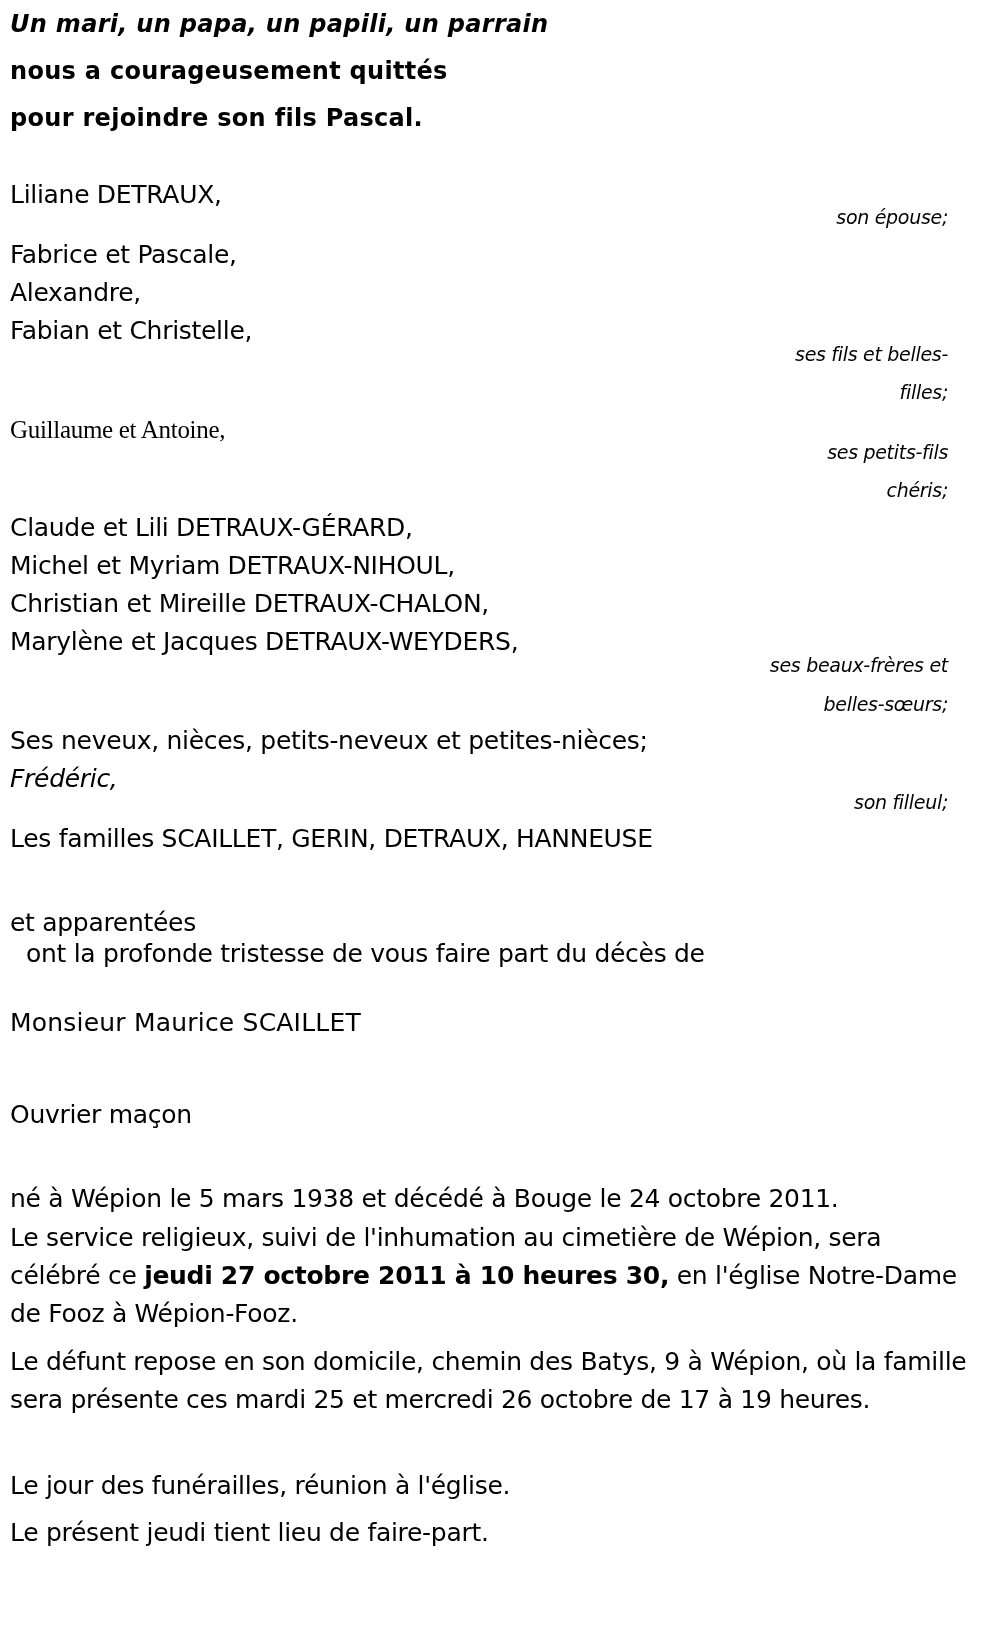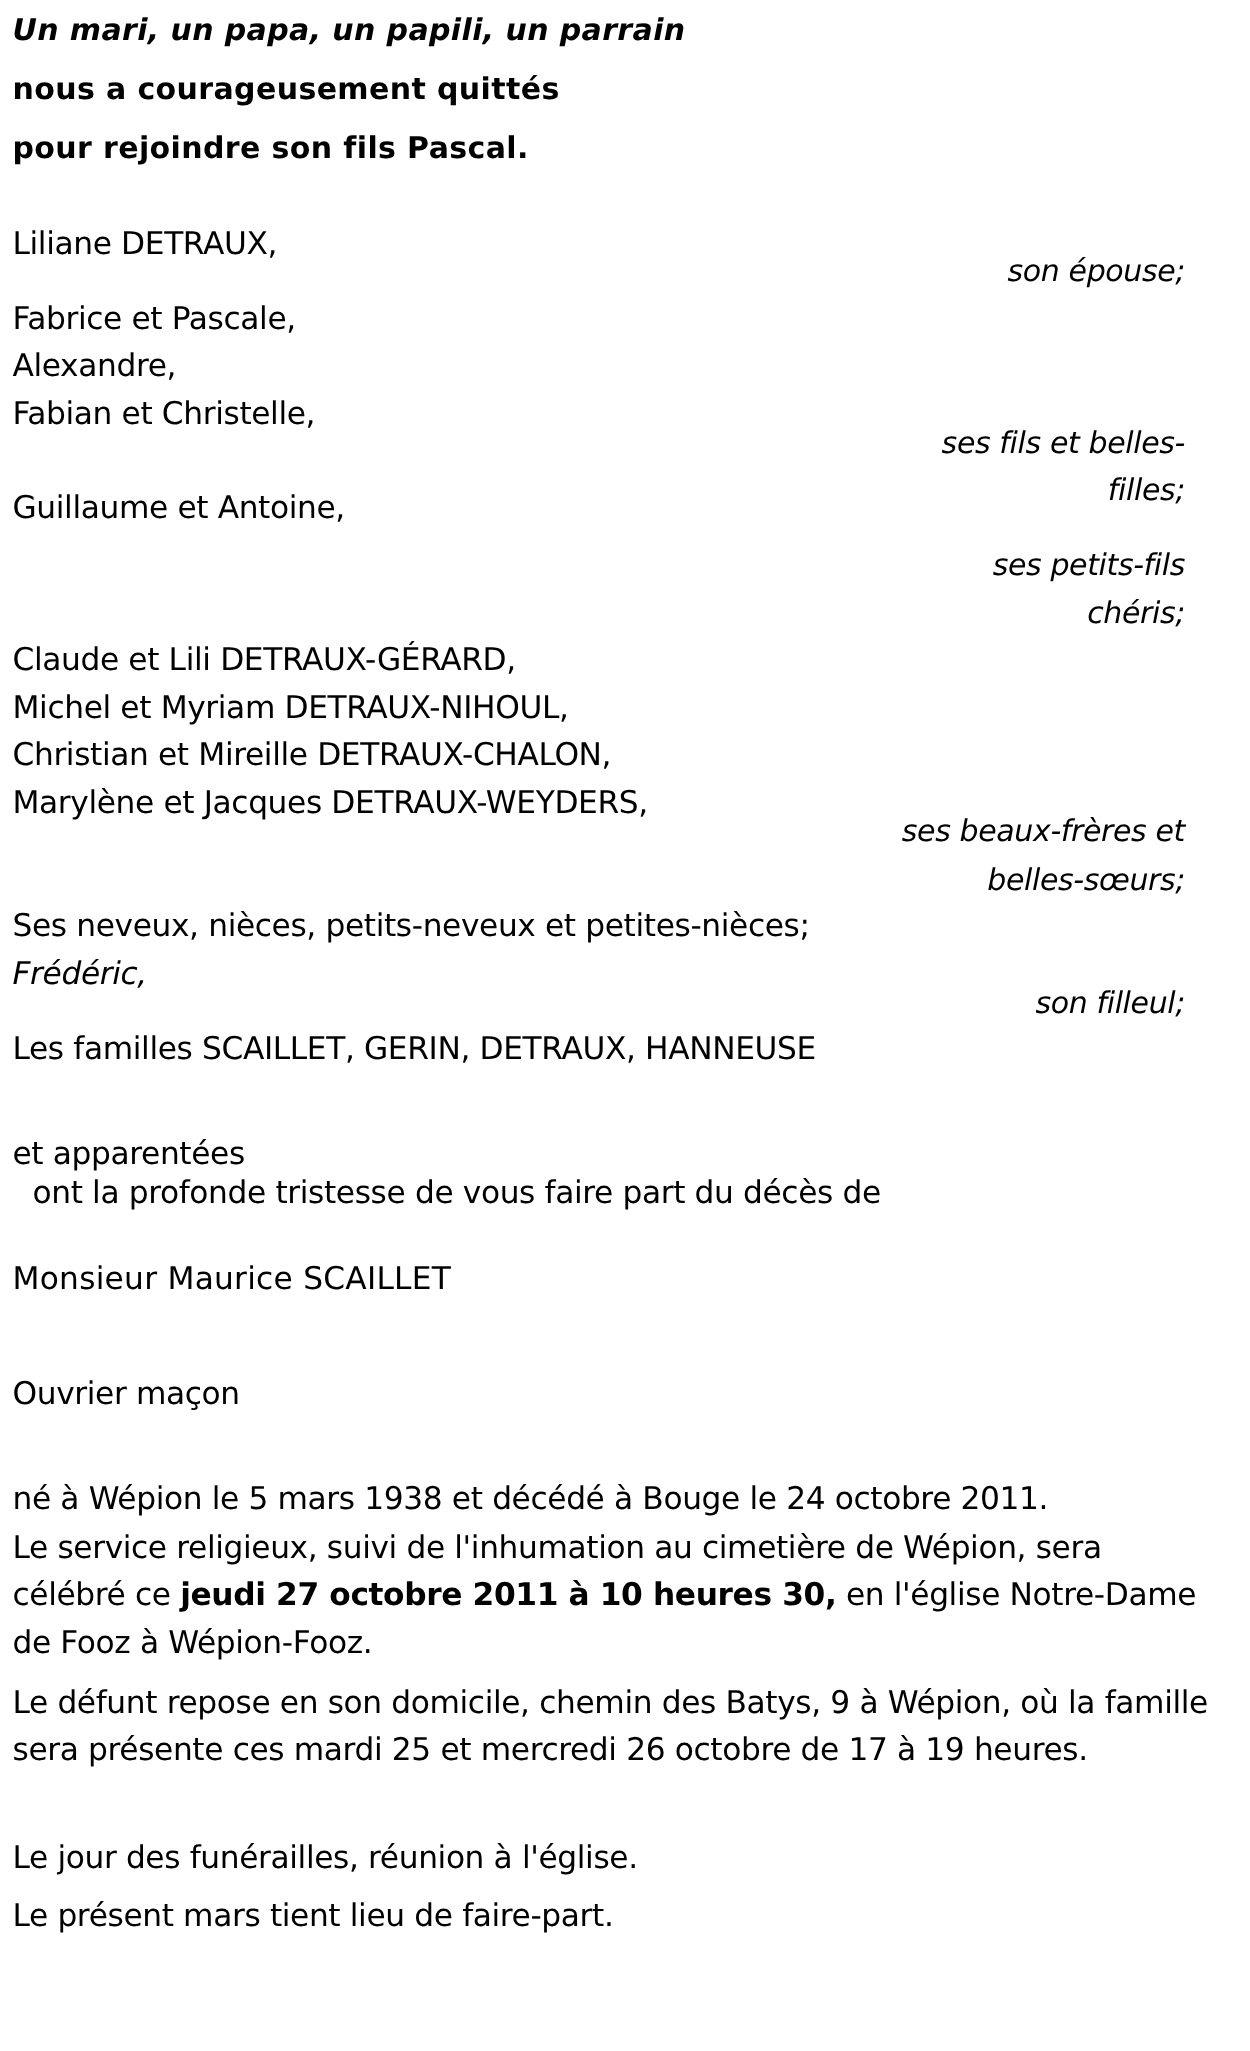--- a/index.html
+++ b/index.html
@@ -4,42 +4,42 @@
   <style>
     html, body { margin: 0; padding: 0; background: #ffffff; }
     body {
       width: 1000px; height: 1641px; position: relative; overflow: hidden;
       font-family: "DejaVu Sans", "Liberation Sans", sans-serif;
       color: #000000;
     }
     .abs { position: absolute; white-space: nowrap; }
     .intro { left: 10px; font-size: 24px; font-weight: bold; line-height: 48px; letter-spacing: 0.3px; }
     .name { left: 10px; font-size: 25px; line-height: 38px; letter-spacing: -0.3px; }
-    .rel  { right: 52px; font-size: 24px; font-style: italic; line-height: 38px; text-align: right; letter-spacing: -0.3px; }
+    .rel  { right: 52px; font-size: 19px; font-style: italic; line-height: 38px; text-align: right; letter-spacing: -0.3px; }
     .title { left: 10px; font-size: 25px; font-weight: normal; letter-spacing: 0.2px; }
     .para { left: 10px; width: 960px; font-size: 25px; line-height: 38px; white-space: normal; letter-spacing: -0.3px; }
     b { font-weight: bold; }
   </style>
 </head>
 <body>
 
 <div class="abs intro" style="top:0px;font-style:italic;">Un mari, un papa, un papili, un parrain</div>
 <div class="abs intro" style="top:47px;">nous a courageusement quittés</div>
 <div class="abs intro" style="top:94px;">pour rejoindre son fils Pascal.</div>
 
 <div class="abs name" style="top:176px;">Liliane DETRAUX,</div>
 <div class="abs rel" style="top:198px;">son épouse;</div>
 
 <div class="abs name" style="top:236px;">Fabrice et Pascale,</div>
 <div class="abs name" style="top:274px;">Alexandre,</div>
 <div class="abs name" style="top:312px;">Fabian et Christelle,</div>
 <div class="abs rel" style="top:335px;">ses fils et belles-</div>
 <div class="abs rel" style="top:373px;text-align:center;">filles;</div>
 
-<div class="abs name" style="top:387px;">Guillaume et Antoine,</div>
+<div class="abs name" style="top:411px;font-family:Liberation Serif, serif;">Guillaume et Antoine,</div>
 <div class="abs rel" style="top:433px;">ses petits-fils</div>
 <div class="abs rel" style="top:471px;">chéris;</div>
 
 <div class="abs name" style="top:509px;">Claude et Lili DETRAUX-GÉRARD,</div>
 <div class="abs name" style="top:547px;">Michel et Myriam DETRAUX-NIHOUL,</div>
 <div class="abs name" style="top:585px;">Christian et Mireille DETRAUX-CHALON,</div>
 <div class="abs name" style="top:623px;">Marylène et Jacques DETRAUX-WEYDERS,</div>
 <div class="abs rel" style="top:646px;">ses beaux-frères et</div>
 <div class="abs rel" style="top:685px;">belles-sœurs;</div>
 
@@ -53,13 +53,13 @@
 <div class="abs name" style="top:935px;margin-left:16px;">ont la profonde tristesse de vous faire part du décès de</div>
 
 <div class="abs title" style="top:1008px;">Monsieur Maurice SCAILLET</div>
 
 <div class="abs name" style="top:1096px;">Ouvrier maçon</div>
 
 <div class="abs para" style="top:1180px;">né à Wépion le 5 mars 1938 et décédé à Bouge le 24 octobre 2011.</div>
 <div class="abs para" style="top:1219px;"><span>Le service religieux, suivi de l'inhumation au cimetière de Wépion, sera célébré ce </span><b>jeudi 27 octobre 2011 à 10 heures 30,</b><span> en l'église Notre-Dame de Fooz à Wépion-Fooz.</span></div>
 <div class="abs para" style="top:1343px;">Le défunt repose en son domicile, chemin des Batys, 9 à Wépion, où la famille sera présente ces mardi 25 et mercredi 26 octobre de 17 à 19 heures.</div>
 <div class="abs para" style="top:1467px;">Le jour des funérailles, réunion à l'église.</div>
-<div class="abs para" style="top:1514px;">Le présent mars tient lieu de faire-part.</div>
+<div class="abs para" style="top:1514px;">Le présent jeudi tient lieu de faire-part.</div>
 
 </body></html>

